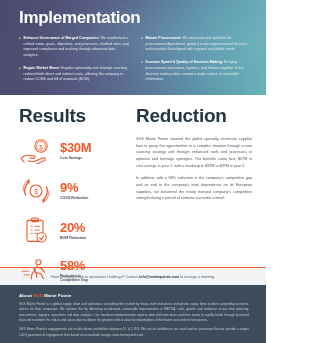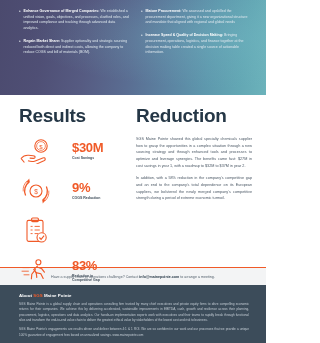--- a/index.html
+++ b/index.html
@@ -52,21 +52,21 @@
     background:#ffffff;
   }
   .left{width:108px;flex:0 0 108px;}
   .right{flex:1;padding-left:9px;}
 
   .h2{
     font-size:19px;font-weight:700;color:#253746;letter-spacing:-.25px;
     margin:0 0 11px 0;line-height:1;
   }
 
-  .stat{display:flex;align-items:center;gap:19px;margin-bottom:10px;}
+  .stat{display:flex;align-items:center;gap:7px;margin-bottom:10px;}
   .stat-icon{
     flex:0 0 34px;width:34px;height:30px;
     display:flex;align-items:center;justify-content:center;
   }
   .stat-icon svg{display:block;}
   .stat-text{min-width:0;}
   .stat-num{
     font-size:13px;font-weight:700;color:#f05a28;line-height:1.02;
     letter-spacing:-.3px;
   }
@@ -108,20 +108,21 @@
   }
   .about-p:last-child{margin-bottom:0;}
 </style>
 </head>
 <body>
 
 <div class="page">
 
   <section class="hero">
     <div class="hero-inner">
+      <h1 class="hero-title">Implementation</h1>
       <div class="cols">
 
         <div class="col">
           <div class="bullet">
             <span class="dot">•</span>
             <div class="btxt"><b>Enhance Governance of Merged Companies:</b><span> We established a unified vision, goals, objectives, and processes, clarified roles, and improved compliance and tracking through advanced data analytics.</span></div>
           </div>
           <div class="bullet">
             <span class="dot">•</span>
             <div class="btxt"><b>Regain Market Share:</b><span> Supplier optionality and strategic sourcing reduced both direct and indirect costs, allowing the company to reduce COGS and bill of materials (BOM).</span></div>
@@ -188,35 +189,39 @@
         <span class="stat-icon">
           <svg width="26" height="28" viewBox="0 0 26 28" fill="none" stroke="#f05a28" stroke-width="1.1">
             <rect x="4" y="3.4" width="16" height="21" rx="1.6"></rect>
             <rect x="8.6" y="1" width="6.8" height="3.6" rx="1"></rect>
             <path d="M7.6 9.4h2M7.6 13h2M7.6 16.6h2" stroke-width=".9"></path>
             <path d="M11.6 9.4h5.2M11.6 13h5.2M11.6 16.6h3.4" stroke-width=".9"></path>
             <circle cx="18.6" cy="20.4" r="4.6" fill="#fff"></circle>
             <path d="M16.4 20.5l1.7 1.8 3-3.6" stroke-width="1.2"></path>
           </svg>
         </span>
+        <div class="stat-text">
+          <div class="stat-num">20%</div>
+          <div class="stat-lbl">BOM Reduction</div>
+        </div>
       </div>
 
       <div class="stat">
         <span class="stat-icon">
           <svg width="30" height="26" viewBox="0 0 30 26" fill="none" stroke="#f05a28" stroke-width="1.15" stroke-linecap="round">
             <circle cx="17.4" cy="4.2" r="2.5"></circle>
             <path d="M16.4 8.2l-3.6 3.4 2.4 3 .6 4.8"></path>
             <path d="M14.4 11.6l-3.6 4.6-.4 4.6"></path>
             <path d="M16.8 9.2l4 1.6 2.6 3.4"></path>
             <path d="M14.8 14.6l5 1.2 2.4 4.6"></path>
             <path d="M2 9.6h6M1 13.2h6.4M3 16.8h5" stroke-width=".85"></path>
           </svg>
         </span>
         <div class="stat-text">
-          <div class="stat-num">83%</div>
+          <div class="stat-num">58%</div>
           <div class="stat-lbl" style="white-space:pre-line">Reduction in
 Competitive Gap</div>
         </div>
       </div>
     </div>
 
     <div class="right">
       <h2 class="h2">Reduction</h2>
       <p class="ctext">SGS Maine Pointe showed this global specialty chemicals supplier how to grasp the opportunities in a complex situation through a new sourcing strategy and through enhanced tools and processes to optimize and leverage synergies. The benefits came fast: $27M in cost savings in year 1, with a roadmap to $32M to $37M in year 2.</p>
       <p class="ctext">In addition, with a 58% reduction in the company's competitive gap and an end to the company's total dependence on its European suppliers, we bolstered the newly merged company's competitive strength during a period of extreme economic turmoil.</p>

